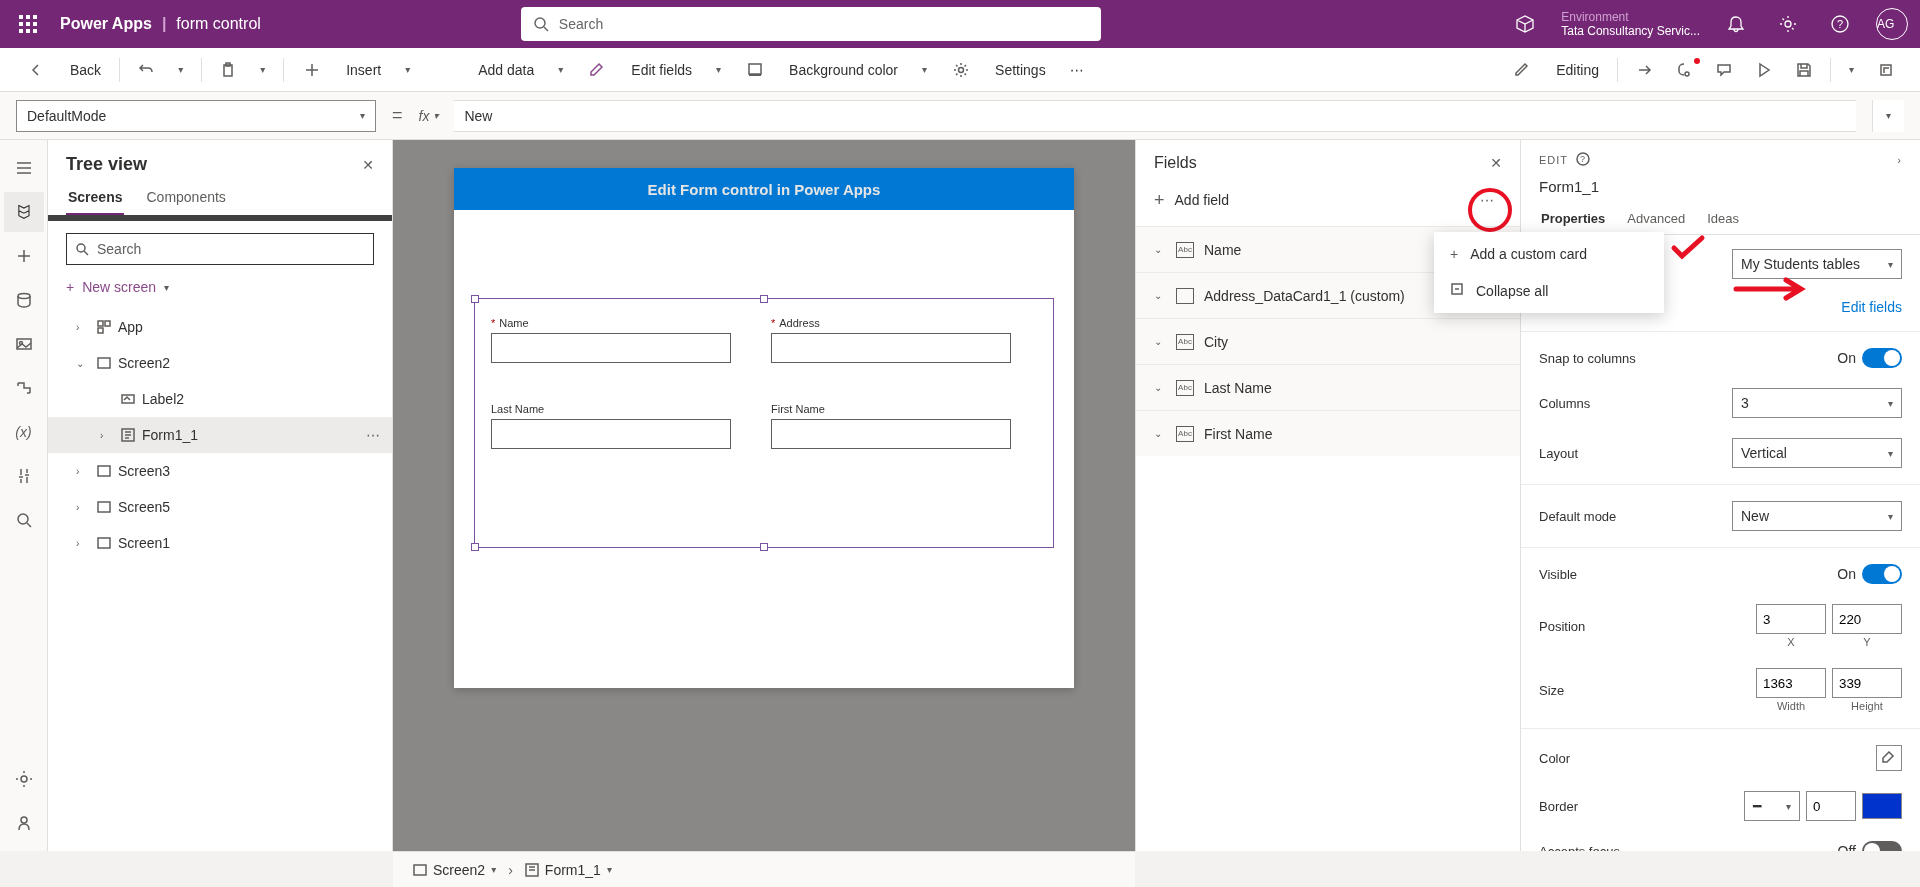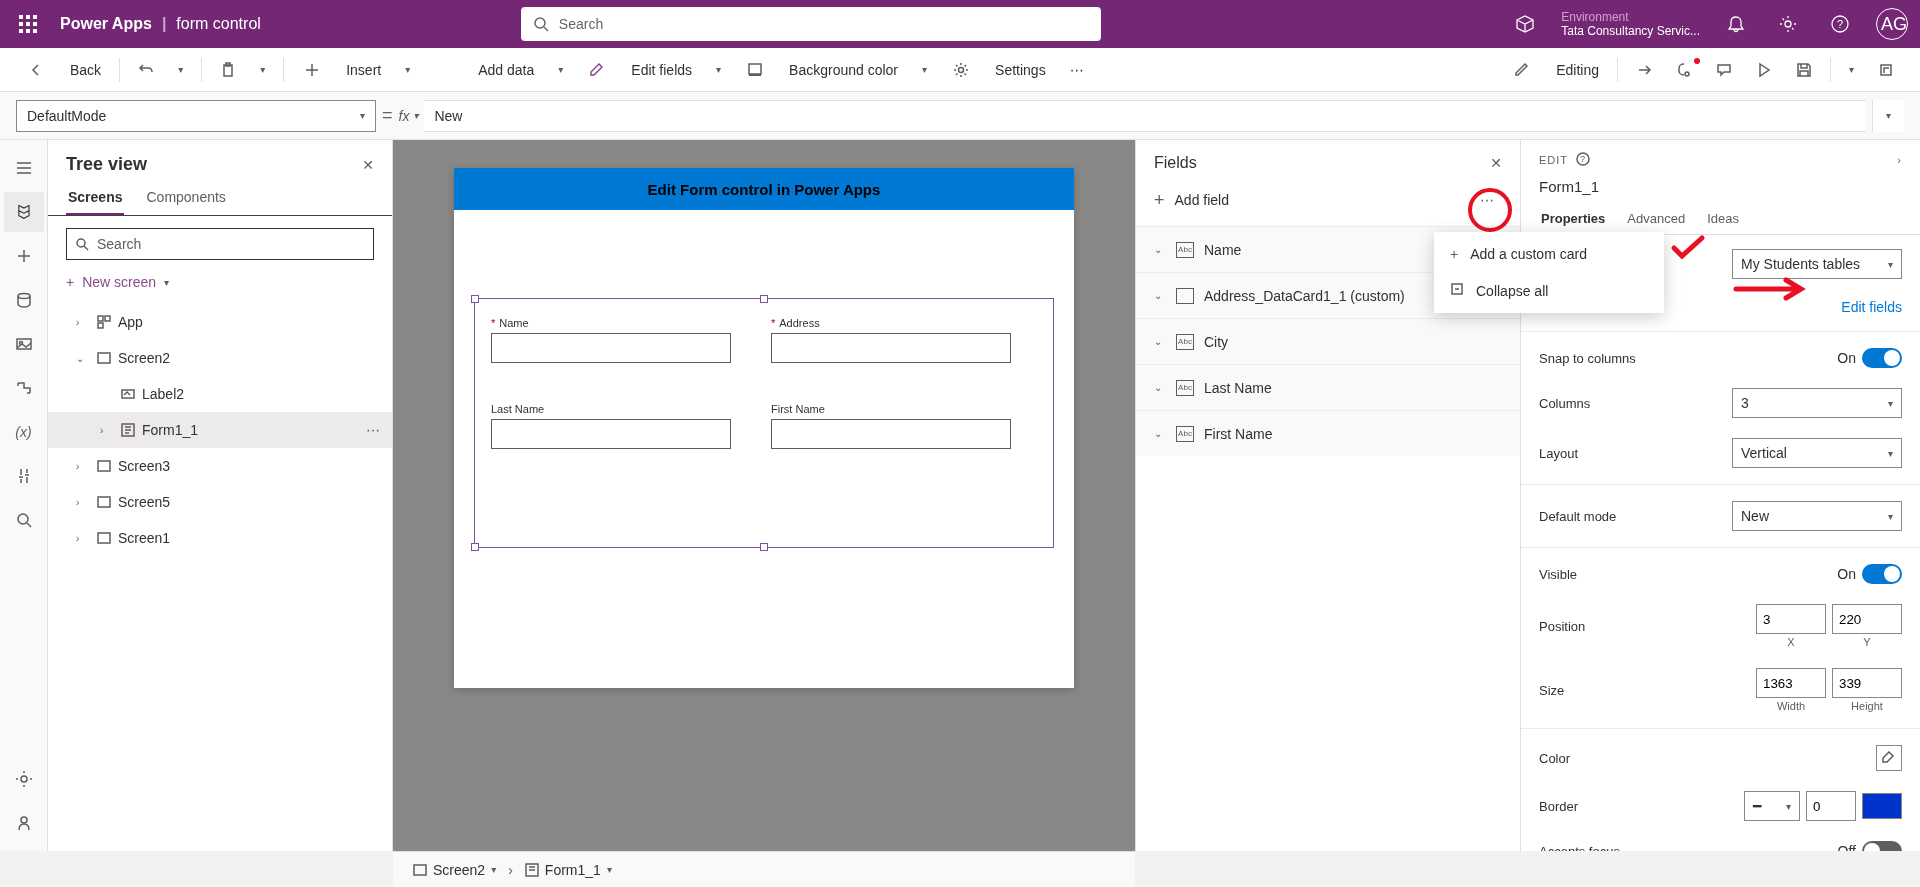--- a/index.html
+++ b/index.html
@@ -12,70 +12,70 @@
 .waffle-dots span { width: 4px; height: 4px; background: #fff; }
 .brand { font-size: 16px; font-weight: 600; margin-left: 16px; }
 .brand-sep { margin: 0 10px; color: #d0a0d0; }
 .brand-sub { font-weight: 400; margin-top: 36px; }
 .search-box { margin-left: 260px; width: 580px; height: 34px; background: #fff; border-radius: 4px; display: flex; align-items: center; padding: 0 12px; color: #666; }
 .search-box svg { margin-right: 10px; }
 .env { margin-left: auto; display: flex; align-items: center; gap: 20px; }
 .env-text { font-size: 12px; line-height: 1.2; }
 .env-text .lbl { color: #d0a0d0; font-size: 12px; }
 .header-icon { width: 32px; height: 32px; display: flex; align-items: center; justify-content: center; cursor: pointer; }
-.avatar { width: 32px; height: 32px; border-radius: 50%; border: 1px solid #fff; display: flex; align-items: center; justify-content: flex-end; font-size: 18px; }
+.avatar { width: 32px; height: 32px; border-radius: 50%; border: 1px solid #fff; display: flex; align-items: center; justify-content: flex-start; font-size: 12px; }
 
 
 .ribbon { height: 44px; background: #fff; border-bottom: 1px solid #e1dfdd; display: flex; align-items: center; padding: 0 16px; gap: 4px; }
 .ribbon-btn { display: flex; align-items: center; gap: 24px; padding: 6px 10px; cursor: pointer; color: #323130; border-radius: 2px; }
 .ribbon-sep { width: 1px; height: 24px; background: #e1dfdd; margin: 0 4px; }
 .ribbon-right { margin-left: auto; display: flex; align-items: center; gap: 4px; }
 .chev { font-size: 10px; color: #605e5c; }
 .ribbon-icon { display:flex; align-items:center; justify-content:center; width:20px; height:20px; }
 
 
-.formula-bar { height: 48px; background: #faf9f8; border-bottom: 1px solid #e1dfdd; display: flex; align-items: center; padding: 0 16px; gap: 6px; }
+.formula-bar { height: 48px; background: #faf9f8; border-bottom: 1px solid #e1dfdd; display: flex; align-items: center; padding: 0 16px; gap: 16px; }
 .prop-select { width: 360px; height: 32px; border: 1px solid #8a8886; background: #fff; padding: 0 10px; display: flex; align-items: center; justify-content: space-between; }
 .eq { font-size: 18px; color: #605e5c; }
 .fx { font-style: italic; color: #605e5c; display:flex; align-items:center; gap:4px;}
 .formula-input { flex: 1; height: 32px; border-top: 1px solid #e1dfdd; border-bottom: 1px solid #e1dfdd; background: #fff; padding: 0 10px; display: flex; align-items: center; }
 .expand-fx { width: 32px; height: 32px; display:flex; align-items:center; justify-content:center; background:#fff; border-left:1px solid #e1dfdd;}
 
 
 .main { display: flex; height: calc(887px - 48px - 44px - 48px - 36px); }
 
 
 .left-rail { width: 48px; background: #faf9f8; border-right: 1px solid #e1dfdd; display: flex; flex-direction: column; align-items: center; padding-top: 8px; gap: 4px; position:relative;}
 .rail-icon { width: 40px; height: 40px; display: flex; align-items: center; justify-content: center; color: #605e5c; cursor: pointer; border-radius: 2px; }
 .rail-icon.active { background: #edebe9; color: #323130; }
 .rail-bottom { margin-top:auto; margin-bottom:8px; display:flex; flex-direction:column; gap:4px;}
 
 
 .tree-panel { width: 345px; background: #fff; border-right: 1px solid #e1dfdd; display: flex; flex-direction: column; }
 .tree-header { display: flex; align-items: center; justify-content: space-between; padding: 14px 18px 6px; }
 .tree-header h2 { font-size: 18px; font-weight: 600; }
-.tree-tabs { display: flex; gap: 20px; padding: 0 18px; border-bottom: 1px solid #404040; }
+.tree-tabs { display: flex; gap: 20px; padding: 0 18px; border-bottom: 6px solid #404040; }
 .tree-tab { padding: 8px 2px; cursor: pointer; color: #605e5c; }
 .tree-tab.active { color: #323130; border-bottom: 2px solid #742774; font-weight:600;}
 .tree-search { margin: 12px 18px 8px; height: 32px; border: 1px solid #323130; display: flex; align-items: center; padding: 0 8px; gap:8px;}
 .new-screen { margin: 0 18px 8px; padding: 6px 0; display: flex; align-items: center; gap: 8px; color: #8a4a8a; cursor:pointer;}
 .tree-list { flex:1; overflow:auto; }
 .tree-row { display: flex; align-items: center; height: 36px; padding: 0 12px; gap: 6px; cursor: pointer; }
 .tree-row.selected { background: #edebe9; }
 .tree-row .caret { width: 14px; font-size:10px; color:#605e5c; }
 .tree-row .t-icon { width: 16px; height: 16px; display:flex; align-items:center; justify-content:center;}
 .tree-row.indent-1 { padding-left: 28px; }
 .tree-row.indent-2 { padding-left: 52px; }
 .row-more { margin-left:auto; color:#605e5c; }
 
 
 .canvas-wrap { flex: 1; background: #8a8886; position: relative; display:flex; justify-content:center; padding-top:28px;}
 .canvas { width: 620px; height: 520px; background: #fff; position: relative; box-shadow: 0 2px 8px rgba(0,0,0,.2); }
 .canvas::after{content:''; position:absolute; right:-680px; top:0; bottom:0; }
-.blue-bar { background: #0078d4; color: #000000; height: 42px; display: flex; align-items: center; justify-content: center; font-weight: 600; font-size: 15px;}
+.blue-bar { background: #0078d4; color: #e5e5e5; height: 42px; display: flex; align-items: center; justify-content: center; font-weight: 600; font-size: 15px;}
 .form-select { position: absolute; top: 130px; left: 20px; right: 20px; height: 250px; border: 1px solid #7a53a0; }
 .handle { width: 8px; height: 8px; background: #fff; border: 1px solid #7a53a0; position: absolute; }
 .h-tl{top:-4px;left:-4px;} .h-tm{top:-4px;left:50%;margin-left:-4px;}
 .h-bl{bottom:-4px;left:-4px;} .h-bm{bottom:-4px;left:50%;margin-left:-4px;}
 .form-fields { display:flex; gap:40px; padding:18px 16px; flex-wrap:wrap;}
 .ffield { width: 240px; }
 .ffield .flabel { font-size: 11px; color:#323130; margin-bottom:4px; display:flex; gap:4px;}
 .ffield .req { color:#a80000;}
 .ffield input { width: 100%; height: 30px; border:1px solid #605e5c; padding:0 6px;}
 

